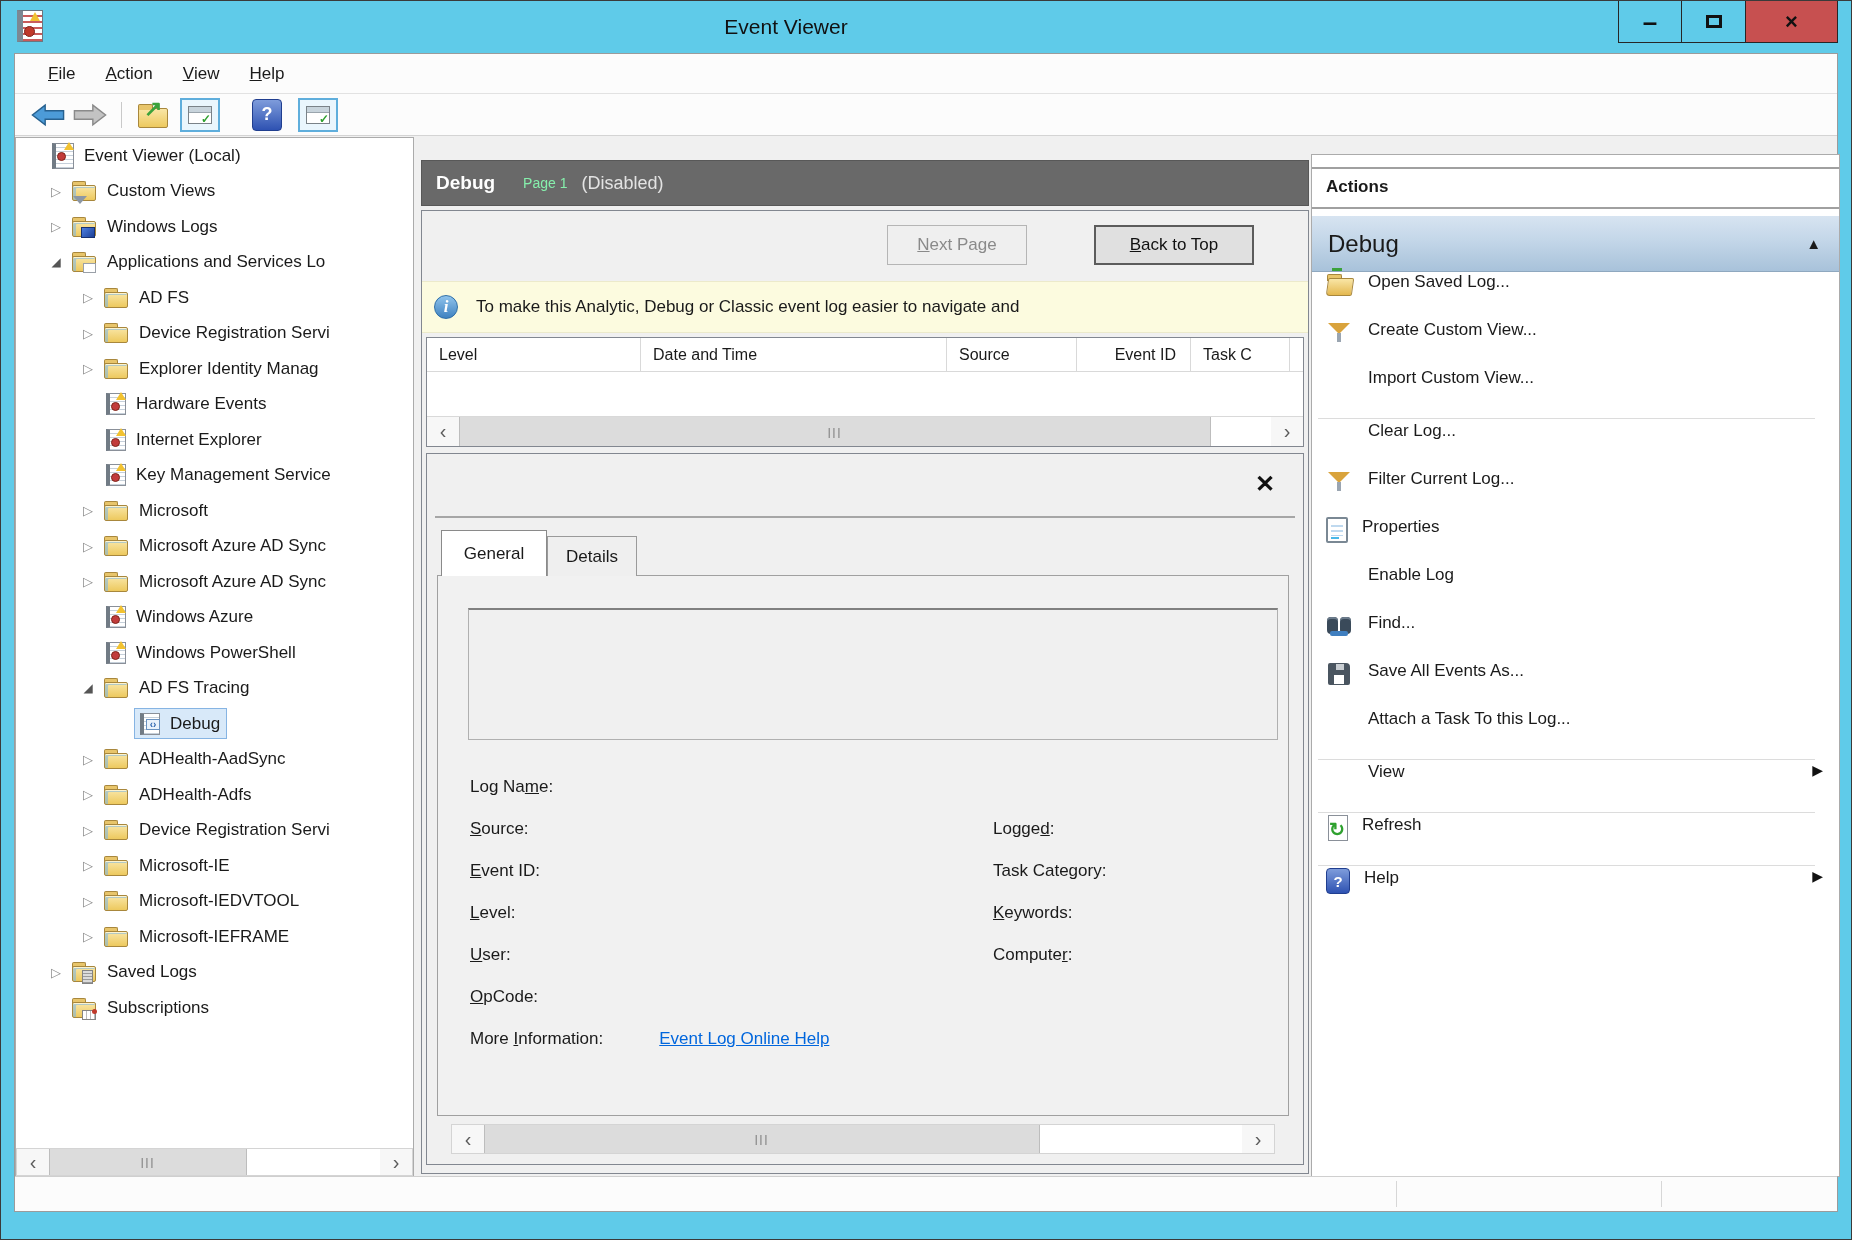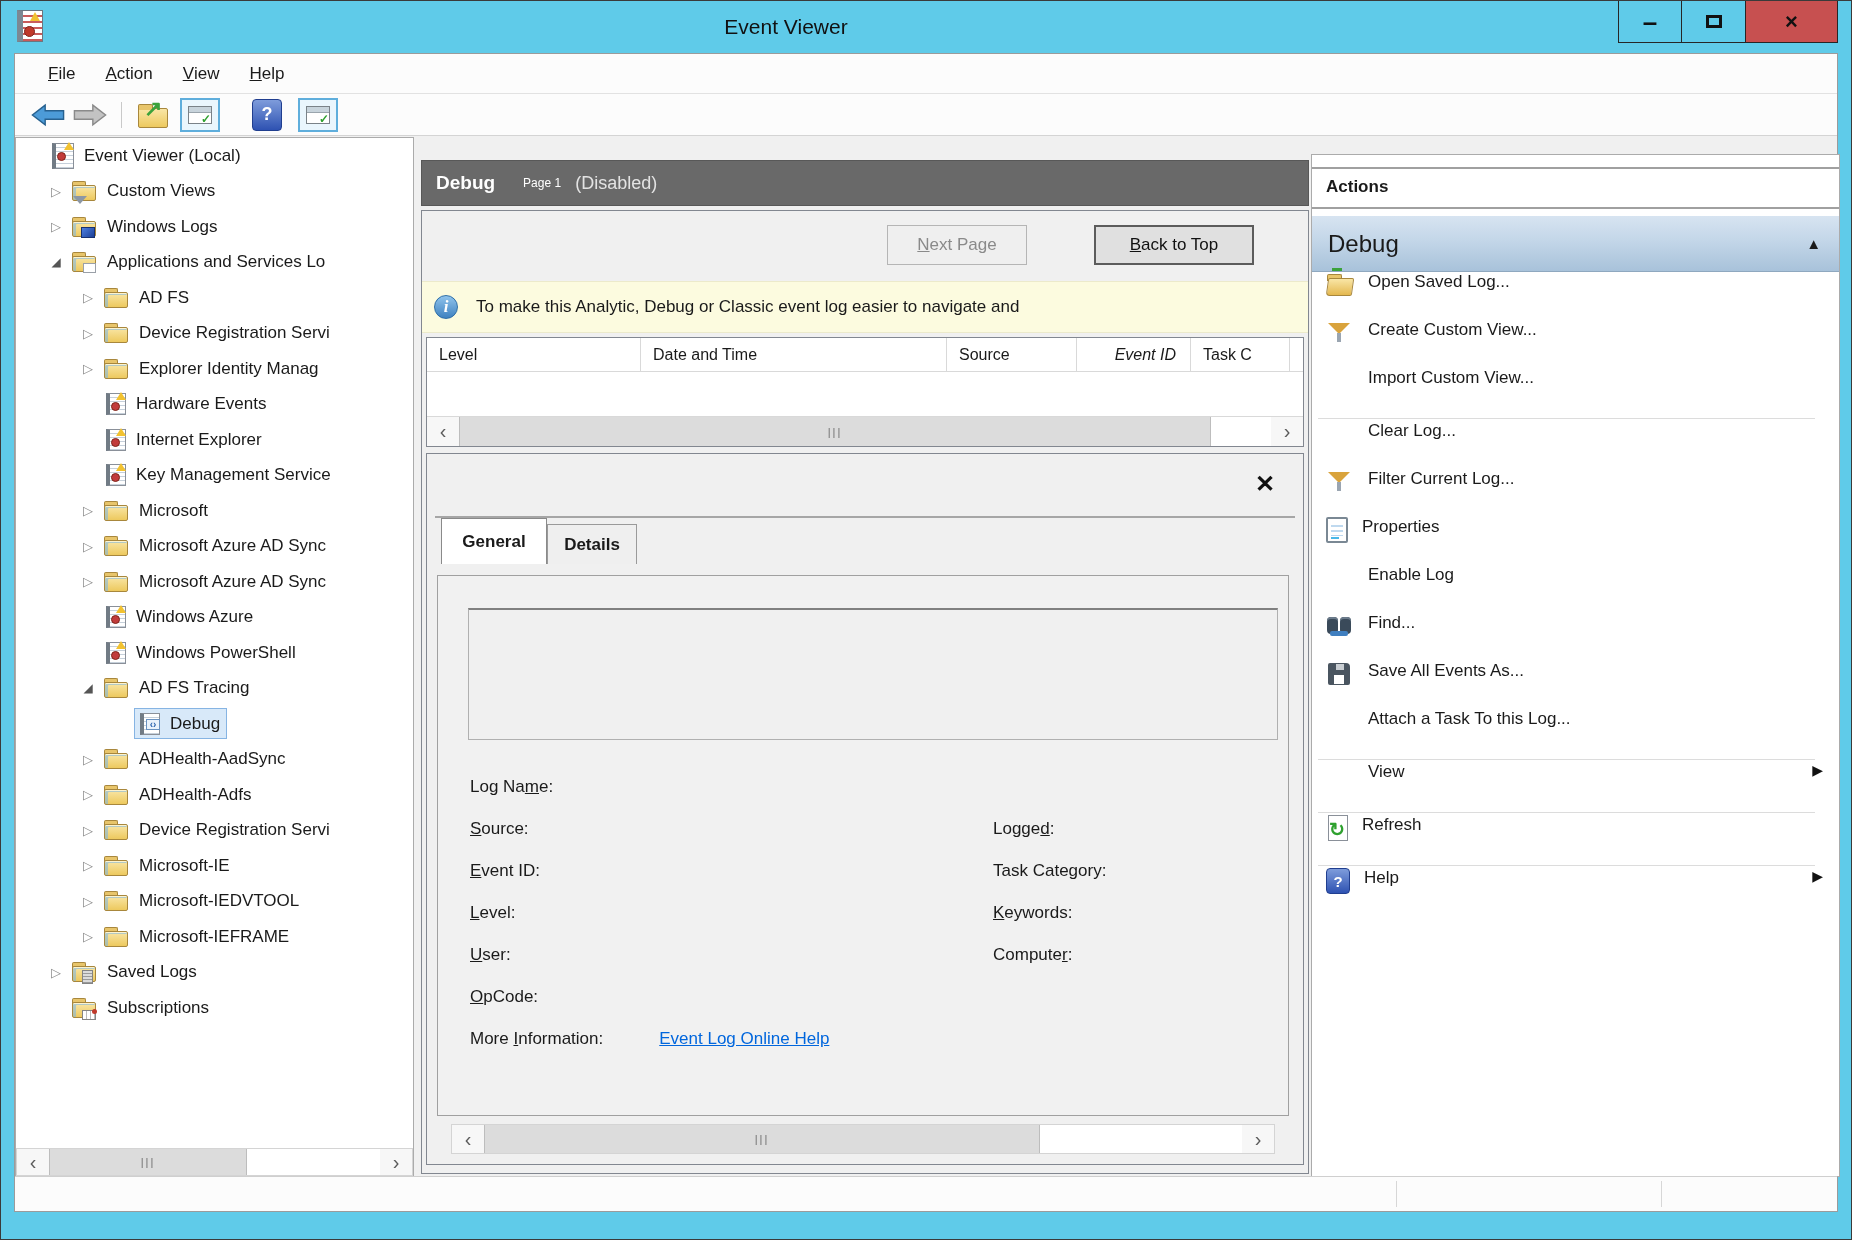--- a/index.html
+++ b/index.html
@@ -93,47 +93,47 @@
   .sthumb { background:#DCDCDC; border-left:1px solid #BDBDBD; border-right:1px solid #BDBDBD; display:flex; align-items:center;
             justify-content:center; color:#6f6f6f; font-size:11px; letter-spacing:2px; }
   .strack { flex:1; background:#fff; }
   .tree-sbar { position:absolute; left:0; right:0; bottom:0; }
   .tree-sbar .sthumb { width:198px; }
 
   
   .center { position:absolute; left:406px; top:24px; width:888px; height:1014px; }
   .c-header { height:46px; background:#696969; border:1px solid #585858; display:flex; align-items:center; padding-left:14px; }
   .c-header .hname { color:#fff; font-weight:bold; font-size:19px; }
-  .c-header .hpage { color:#ffffff; font-size:12px; margin-left:28px; }
+  .c-header .hpage { color:#86efac; font-size:14px; margin-left:28px; }
   .c-header .hstatus { color:#E3E3E3; font-size:18px; margin-left:14px; }
   .c-body { position:absolute; top:50px; left:0; right:0; bottom:0; border:1px solid #828790; background:#F0F0F0; }
   .btn { position:absolute; top:14px; height:40px; display:flex; align-items:center; justify-content:center; font-size:17px; }
   .btn-next { left:465px; width:140px; border:1px solid #B5B5B5; background:#EFEFEF; color:#8a8a8a; }
   .btn-back { left:672px; width:160px; border:2px solid #5C5C5C; background:#E0E0E0; color:#111; }
   .info-bar { position:absolute; top:70px; left:0; right:0; height:52px; background:#FCFBDF; border-top:1px solid #ECEACB;
               border-bottom:1px solid #ECEACB; display:flex; align-items:center; padding-left:12px; }
   .info-icon { width:24px; height:24px; border-radius:50%; background:linear-gradient(#8fc3ec,#3f82c0); border:1px solid #2f6fa8;
                color:#fff; font-family:"Liberation Serif",serif; font-style:italic; font-weight:bold; font-size:17px;
                display:flex; align-items:center; justify-content:center; flex:none; }
   .info-text { font-size:17px; margin-left:18px; }
 
   .etable { position:absolute; top:126px; left:4px; right:4px; height:110px; background:#fff; border:1px solid #828790;
             display:flex; flex-direction:column; }
   .thead { display:flex; height:34px; border-bottom:1px solid #D9D9D9; flex:none; }
   .th { display:flex; align-items:center; padding-left:12px; font-size:16px; border-right:1px solid #D9D9D9; }
-  .th.r { justify-content:flex-end; padding-right:14px;font-style:italic; }
+  .th.r { justify-content:flex-end; padding-right:14px; }
   .tbody { flex:1; background:#fff; }
   .etable .sbar { border:none; border-top:1px solid #D9D9D9; flex:none; height:30px; }
   .etable .sthumb { width:752px; }
 
   
   .dpane { position:absolute; top:242px; left:4px; right:4px; bottom:8px; border:1px solid #828790; background:#F0F0F0; }
   .d-close { position:absolute; right:28px; top:18px; font-size:24px; font-weight:900; color:#111; line-height:24px; }
   .d-divider { position:absolute; top:62px; left:8px; right:8px; height:2px; background:#A6A6A6; }
-  .tabs { position:absolute; top:64px; left:14px; height:46px; display:flex; z-index:2;font-weight:bold; }
+  .tabs { position:absolute; top:76px; left:14px; height:46px; display:flex; z-index:2; }
   .tab { font-size:17px; display:flex; align-items:center; justify-content:center; border:1px solid #8A8A8A; border-bottom:none; }
   .tab.active { width:106px; height:46px; background:#fff; }
   .tab.idle { width:90px; height:40px; background:#EFEFEF; margin-top:6px; border-color:#9A9A9A; }
   .d-content { position:absolute; top:121px; left:10px; right:14px; bottom:48px; border:1px solid #A0A0A0; background:#F1F1F1; z-index:1; }
   .desc-box { margin:32px 10px 0 30px; height:132px; background:#F0F0F0; border:1px solid #B0B0B0; border-top:2px solid #808080; }
   .fields { margin:26px 0 0 32px; }
   .frow { display:flex; height:42px; align-items:center; font-size:17px; }
   .fl { width:523px; display:flex; align-items:center; }
   .fr { flex:1; }
   .link { color:#0066DD; text-decoration:underline; margin-left:56px; }

